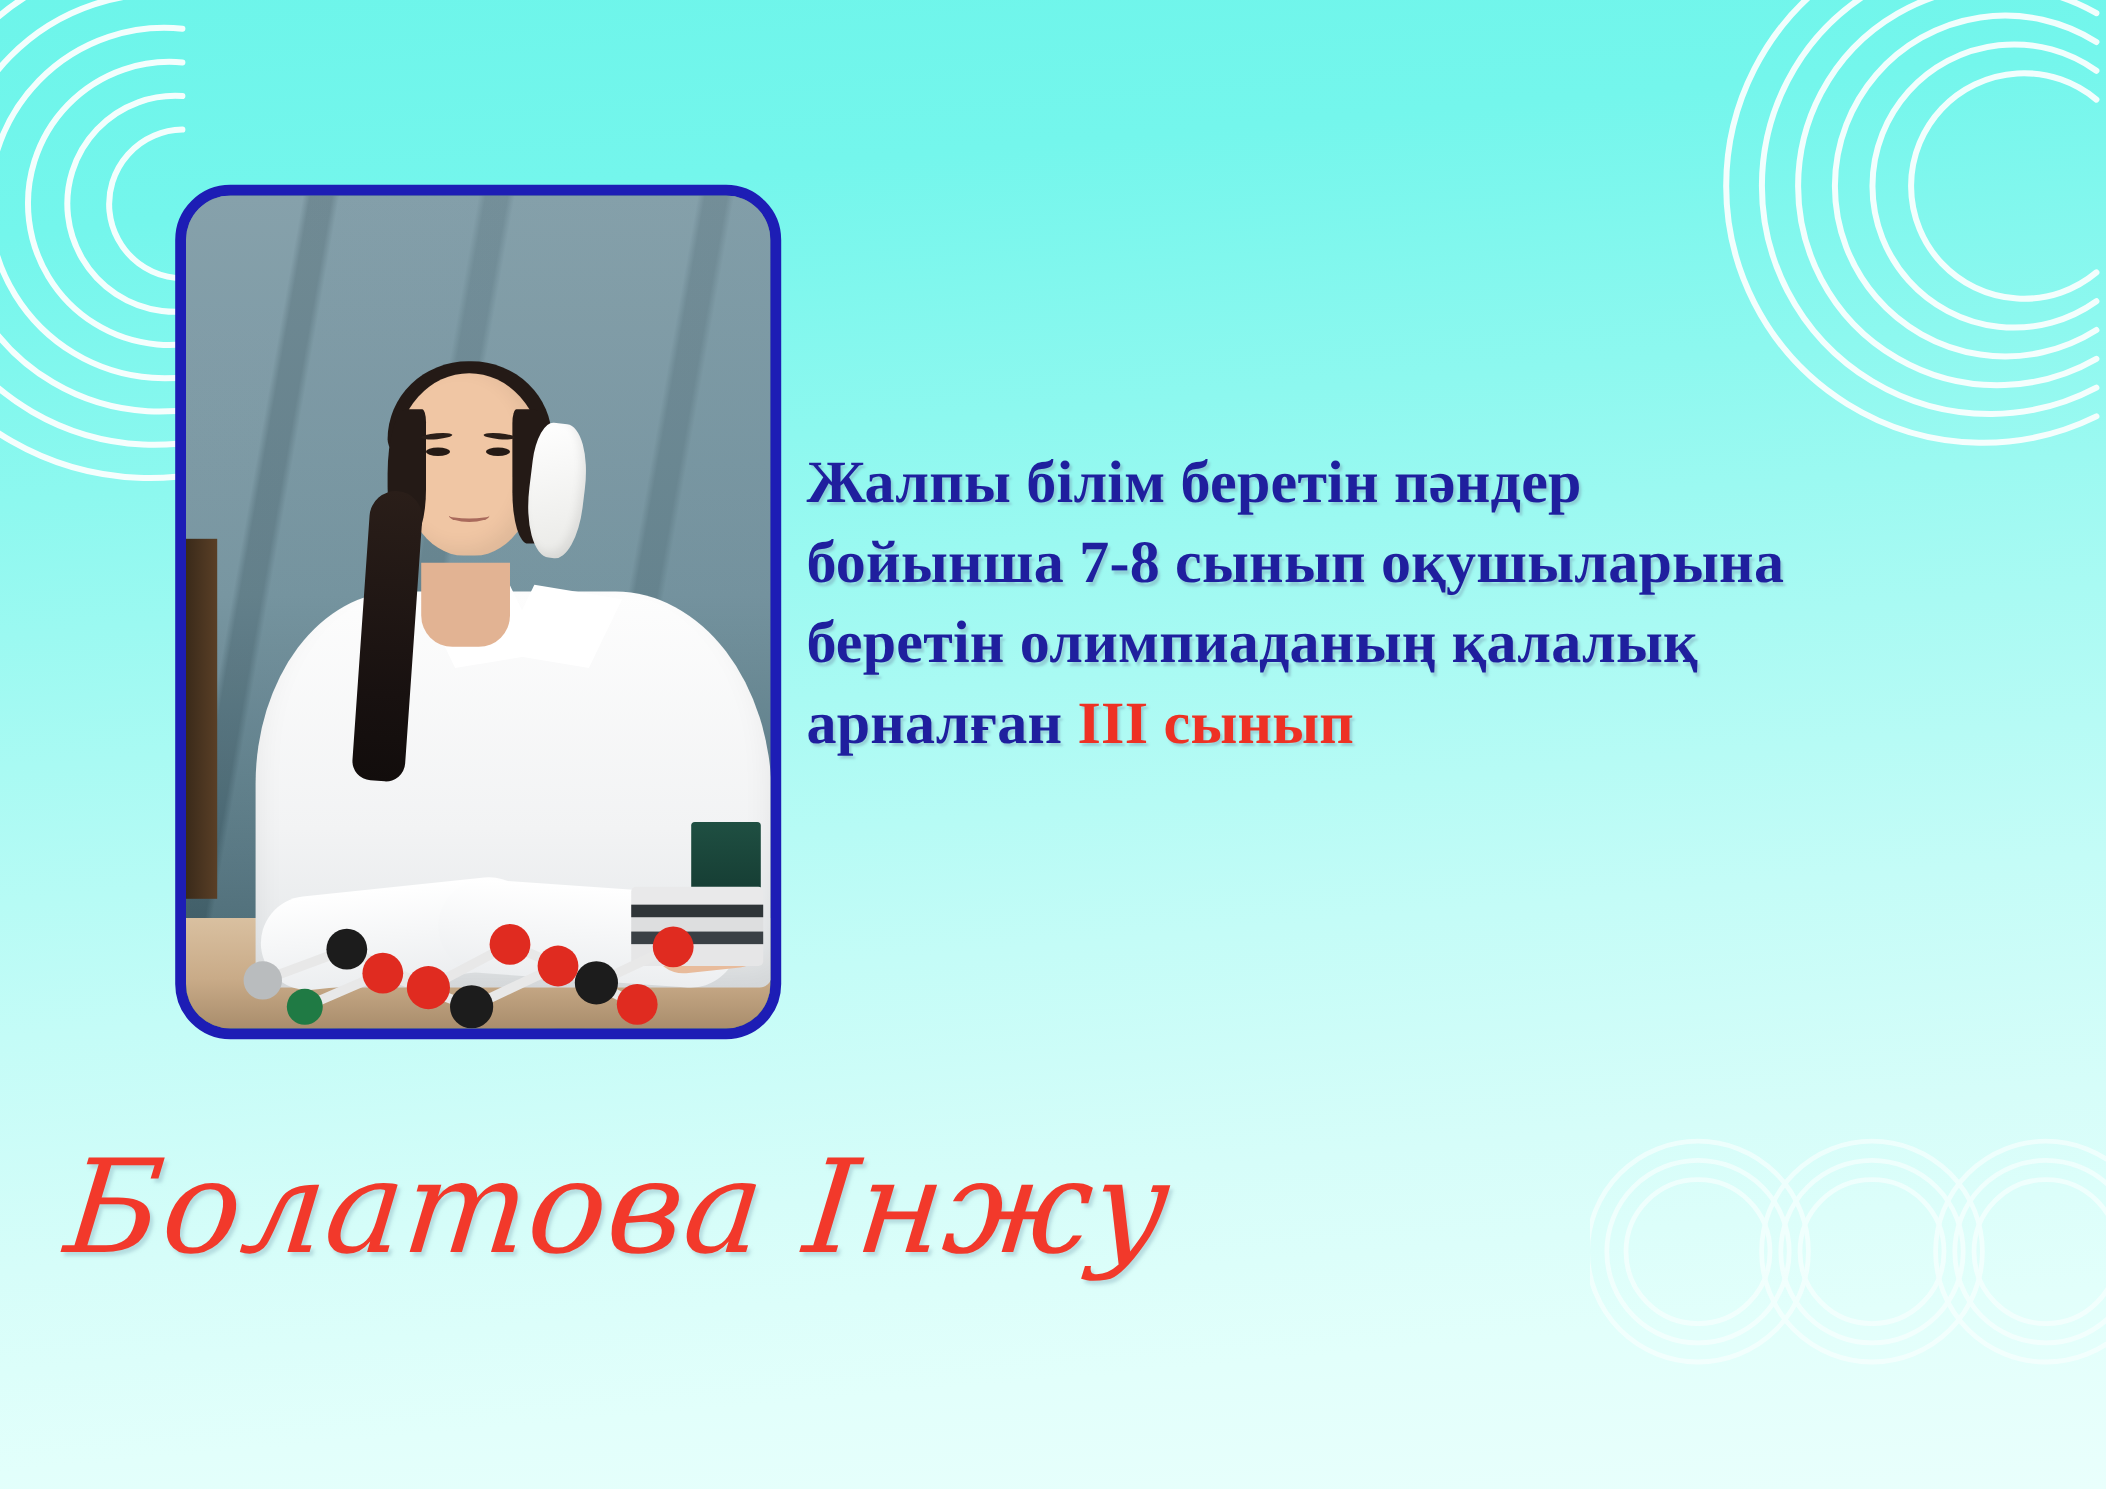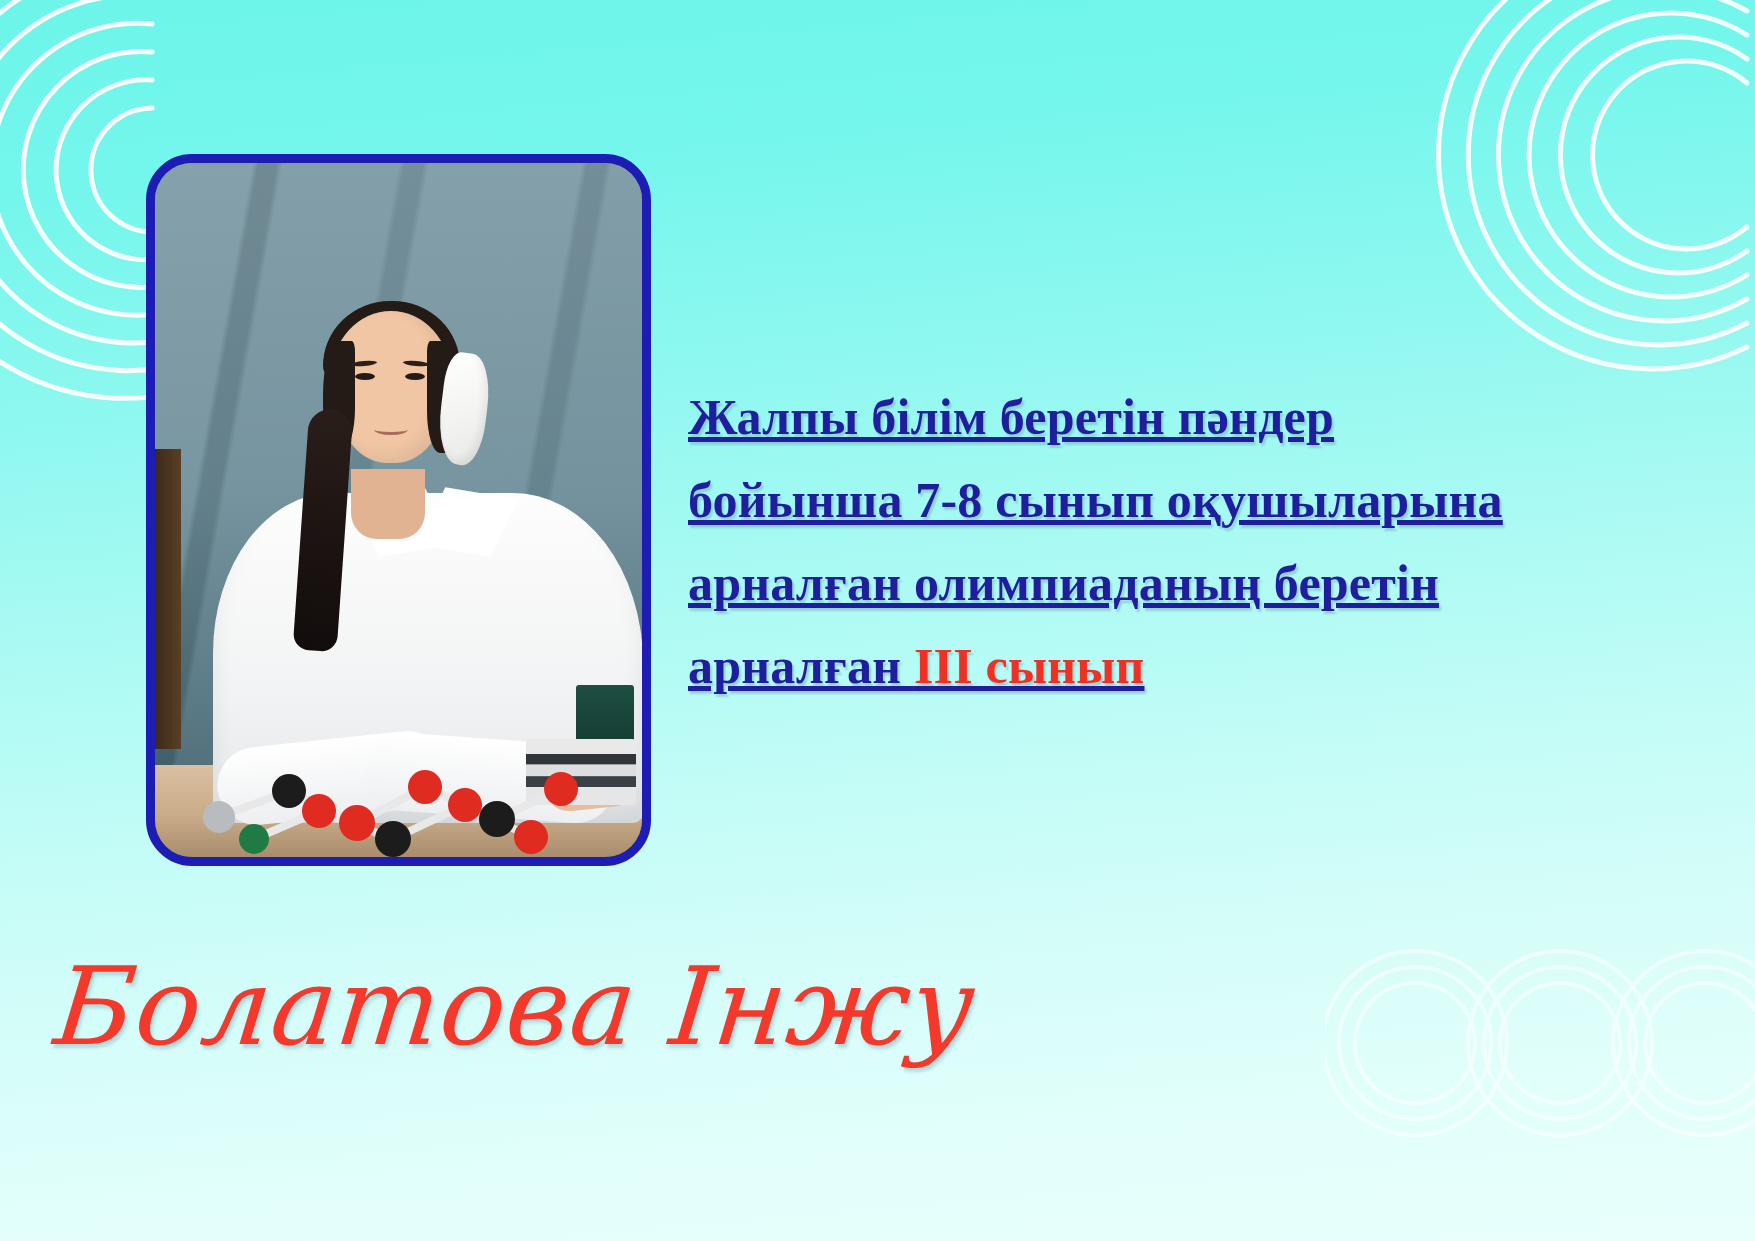--- a/index.html
+++ b/index.html
@@ -220,21 +220,21 @@
     width: 1068px;
     font-size: 50px;
     font-weight: bold;
     line-height: 1.34;
     color: #1f1f9e;
     text-align: justify;
     text-justify: inter-word;
     text-shadow: 2px 3px 2px rgba(120,160,180,0.45);
     letter-spacing: 0.2px;
   }
-  .headline p { margin: 16px; text-decoration: underline; }
+  .headline p { margin: 0; }
   .headline .last { text-align: left; }
   .place {
     color: #ee3124;
   }
 
   
   .signature {
     position: absolute;
     left: 56px;
     top: 944px;
@@ -351,19 +351,19 @@
             <circle cx="352" cy="98" r="17" fill="#e02b20"></circle>
           </g>
         </svg>
       </div>
     </div>
   </div>
 
   <div class="headline">
     <p>Жалпы білім беретін пәндер</p>
     <p>бойынша 7-8 сынып оқушыларына</p>
-    <p>арналған олимпиаданың беретін</p>
+    <p>беретін олимпиаданың қалалық</p>
     <p class="last"><span>арналған </span><span class="place">III сынып</span></p>
   </div>
 
   <div class="signature">Болатова Інжу</div>
 
 </div>
 
 </body></html>

